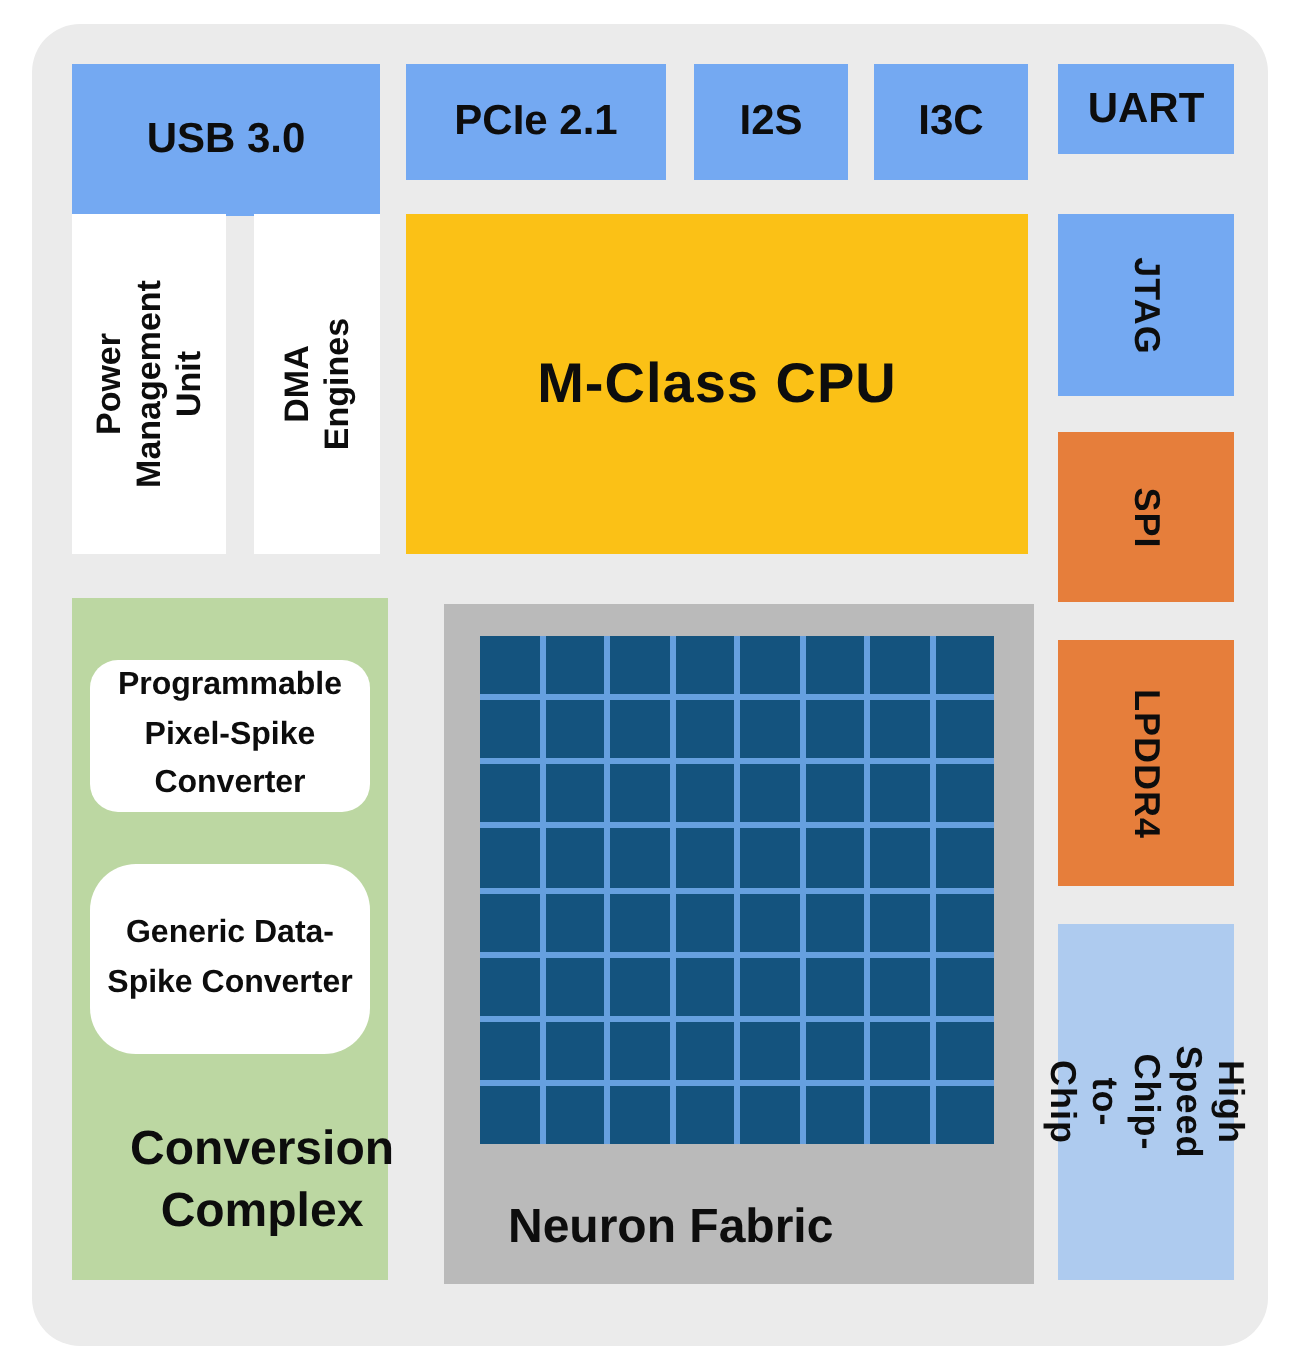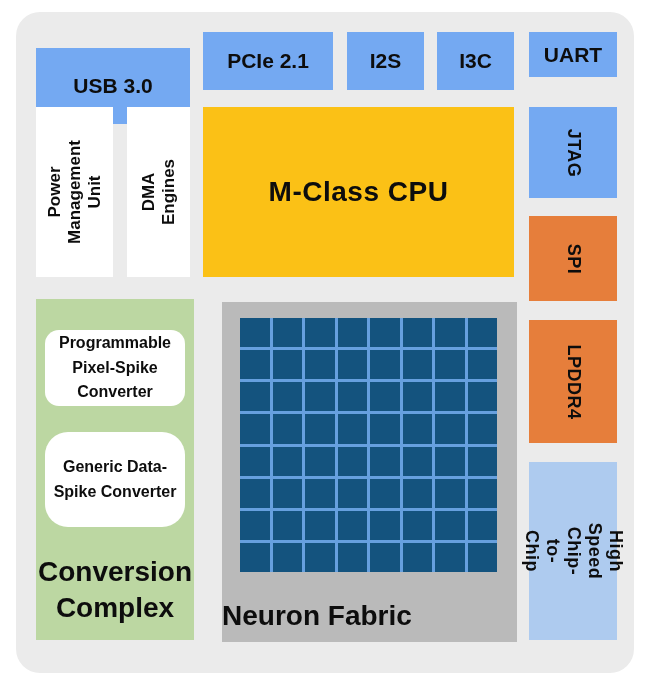--- a/index.html
+++ b/index.html
@@ -20,32 +20,32 @@
   .blue{background:var(--blue,#74a9f2);}
   .lightblue{background:var(--light_blue,#aecbef);}
   .yellow{background:var(--yellow,#fbc116);}
   .orange{background:var(--orange,#e67e3b);}
   .white{background:#ffffff;}
   .green{background:var(--green,#bcd7a2);}
   .gray{background:var(--fabric_gray,#bbbbbb);}
   .lbl{white-space:pre-line;line-height:1.3;}
   .f21{font-size:21px;}
   .f28{font-size:28px;letter-spacing:.5px;}
-  .f20{font-size:28px;}
+  .f20{font-size:24px;margin-left:32px;}
   .f17{font-size:17px;}
   .f18{font-size:18px;letter-spacing:.5px;}
   .f16{font-size:16px;line-height:1.55;}
   .vwrap{position:relative;width:100%;height:100%;}
   .vtext{
     position:absolute;left:50%;top:50%;text-align:center;white-space:pre-line;
   }
   .ccw{transform:translate(-50%,-50%) rotate(-90deg);}
   .cw{transform:translate(-50%,-50%) rotate(90deg);}
   
-  .usb{left:36px;top:48px;width:154px;height:76px;}
+  .usb{left:36px;top:32px;width:154px;height:76px;}
   .pcie{left:203px;top:32px;width:130px;height:58px;}
   .i2s{left:347px;top:32px;width:77px;height:58px;}
   .i3c{left:437px;top:32px;width:77px;height:58px;}
   .uart{left:529px;top:32px;width:88px;height:45px;}
   
   .pmu{left:36px;top:107px;width:77px;height:170px;}
   .dma{left:127px;top:107px;width:63px;height:170px;}
   .cpu{left:203px;top:107px;width:311px;height:170px;}
   .jtag{left:529px;top:107px;width:88px;height:91px;}
   .spi{left:529px;top:216px;width:88px;height:85px;}

